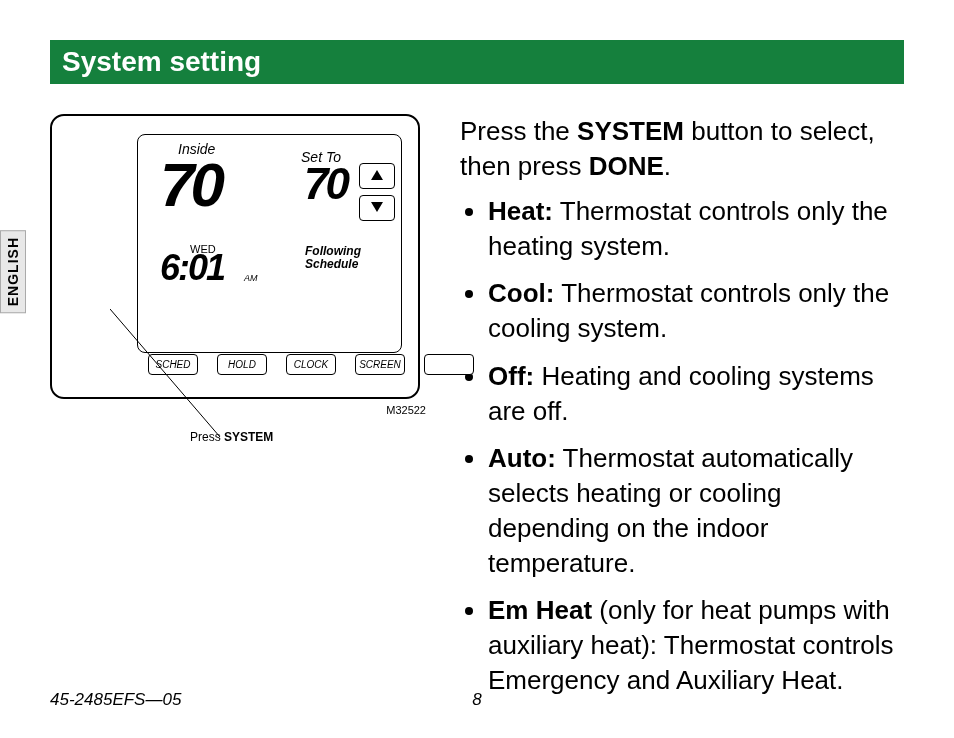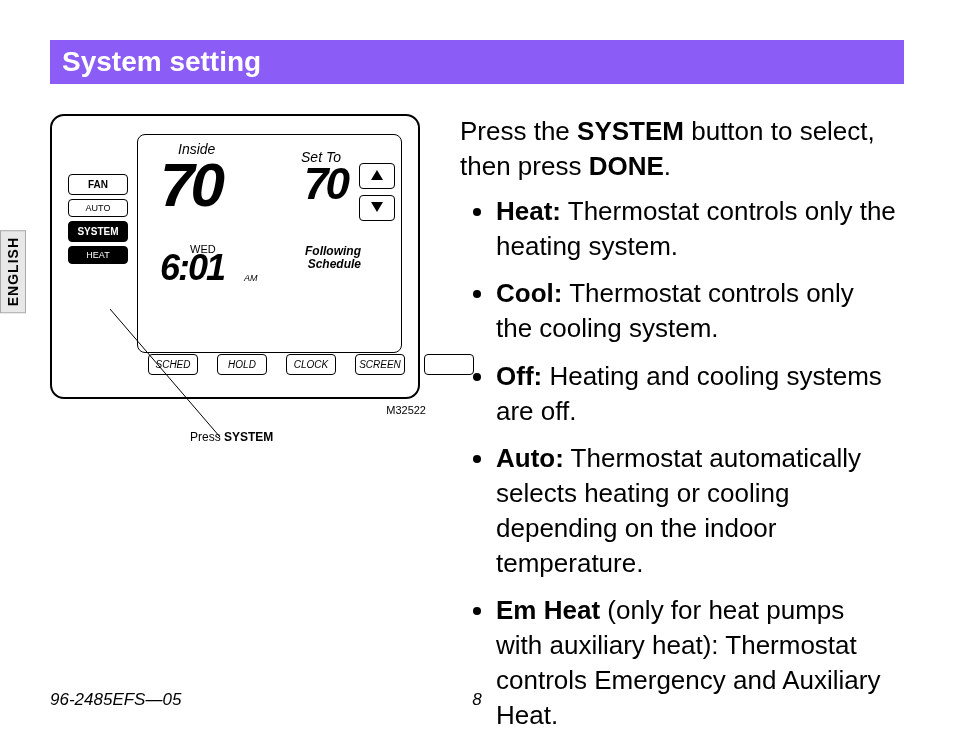--- a/index.html
+++ b/index.html
@@ -11,21 +11,21 @@
     font-family: Arial, Helvetica, sans-serif;
     color: #000;
     position: relative;
   }
   .page {
     padding: 40px 50px 30px 50px;
     position: relative;
     height: 100%;
   }
   .title-bar {
-    background: #8b5cf6;
+    background: #15803d;
     color: #fff;
     font-size: 28px;
     font-weight: bold;
     padding: 6px 12px;
     margin-bottom: 30px;
   }
   .content-row {
     display: flex;
     gap: 30px;
     align-items: flex-start;
@@ -34,21 +34,21 @@
     width: 380px;
     flex-shrink: 0;
   }
   .right-col {
     flex: 1;
     font-size: 26px;
     line-height: 1.35;
   }
   .right-col p { margin: 0 0 10px 0; }
   .right-col ul {
-    margin: 8px;
+    margin: 0;
     padding-left: 28px;
   }
   .right-col li { margin-bottom: 12px; }
   .right-col b { font-weight: bold; }
 
   
   .thermo-wrap { position: relative; }
   .thermo {
     border: 2.5px solid #000;
     border-radius: 14px;
@@ -175,21 +175,21 @@
     font-size: 9px;
     font-style: italic;
   }
   .following {
     position: absolute;
     right: 40px;
     top: 110px;
     font-size: 12px;
     font-style: italic;
     font-weight: bold;
-    text-align: right;
+    text-align: left;
     line-height: 1.1;
   }
   .diagram-id {
     position: absolute;
     right: 4px;
     top: 290px;
     font-size: 11px;
   }
   .callout-line {
     position: absolute;
@@ -244,26 +244,20 @@
 
   <div class="title-bar">System setting</div>
 
   <div class="content-row">
 
     <div class="left-col">
       <div class="thermo-wrap">
 
         <div class="thermo">
 
-          <div class="left-buttons">
-            <div class="btn" style="font-weight:bold;">FAN</div>
-            <div class="btn small">AUTO</div>
-            <div class="btn black">SYSTEM</div>
-            <div class="btn small black" style="background:#000;color:#fff;font-weight:normal;">HEAT</div>
-          </div>
 
           <div class="lcd">
             <div class="inside-label">Inside</div>
             <div class="setto-label">Set To</div>
             <div class="inside-temp">70</div>
             <div class="set-temp">70</div>
             <div class="day-label">WED</div>
             <div class="time-val">6:01</div>
             <div class="ampm">AM</div>
             <div class="following">
@@ -316,17 +310,17 @@
         <li><b>Cool:</b><span> Thermostat controls only the cooling system.</span></li>
         <li><b>Off:</b><span> Heating and cooling systems are off.</span></li>
         <li><b>Auto:</b><span> Thermostat automatically selects heating or cooling depending on the indoor temperature.</span></li>
         <li><b>Em Heat</b><span> (only for heat pumps with auxiliary heat): Thermostat controls Emergency and Auxiliary Heat.</span></li>
       </ul>
     </div>
 
   </div>
 
   <div class="footer">
-    <span class="docnum">96-2485EFS—05</span>
+    <span class="docnum">45-2485EFS—05</span>
     <span class="pagenum">8</span>
   </div>
 
 </div>
 
 </body></html>

